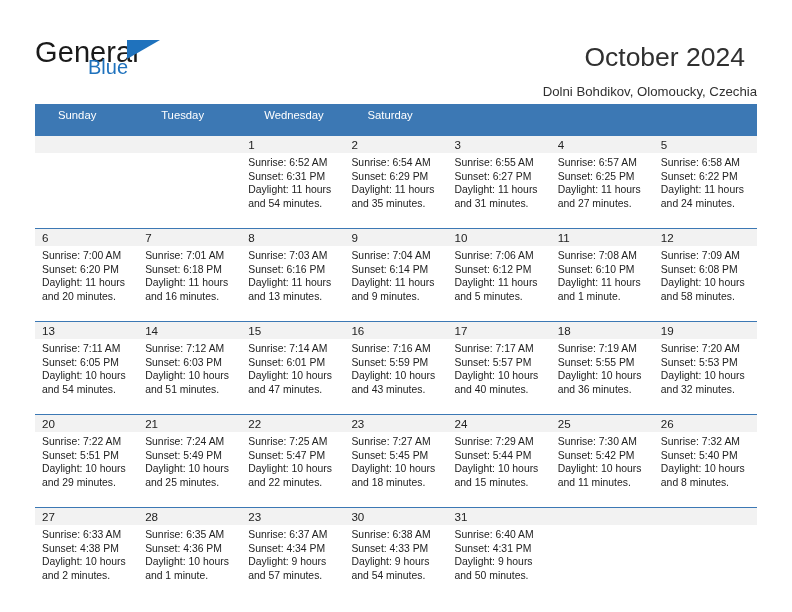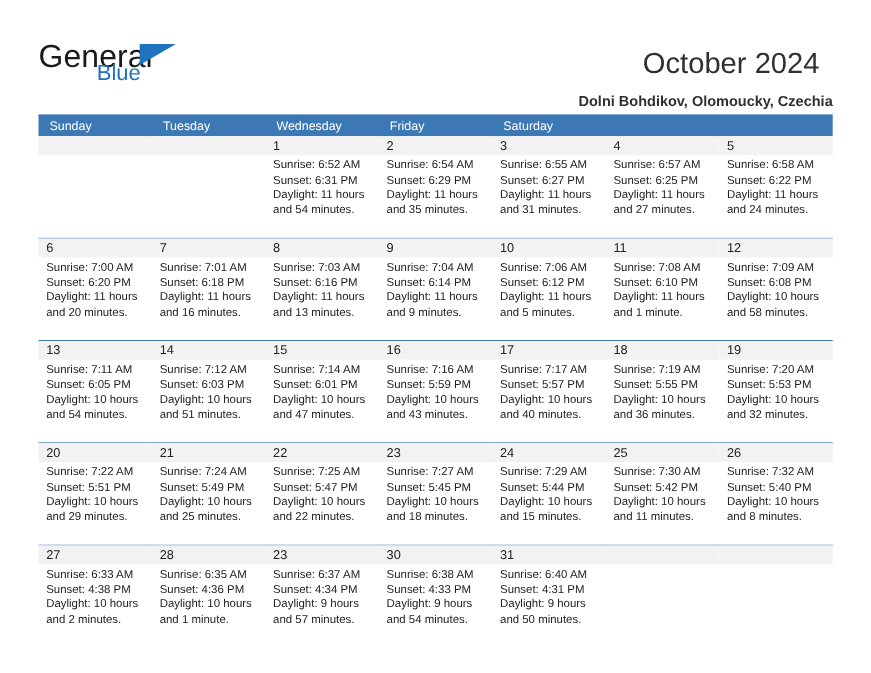--- a/index.html
+++ b/index.html
@@ -80,44 +80,43 @@
     font-weight: normal;
     margin: 12px;
     white-space: nowrap;
   }
   .cal-subtitle {
     font-size: 13.2px;
     color: #303030;
     margin: 8px 0 4px 0;
     line-height: 1.2;
     white-space: nowrap;
-    font-weight: bold;
   }
 
   
   .calendar {
     position: absolute;
     left: 35px;
     top: 104px;
     width: 722px;
   }
 
   .weekday-row {
     display: flex;
     width: 722px;
     background: #3c78b4;
   }
   .weekday-cell {
     width: 103.143px;
     box-sizing: border-box;
-    padding: 4px 0 4px 10px;
+    padding: 4px 0 4px 23px;
     color: #ffffff;
     font-size: 11.3px;
     line-height: 1.35;
-    height: 20px;
+    height: 32px;
     white-space: nowrap;
   }
 
   .week-row {
     display: flex;
     width: 722px;
     border-top: 1.1px solid #3c78b4;
   }
   .week-row.first {
     border-top: none;
@@ -171,21 +170,20 @@
     </div>
 
   </div>
 
   <div class="calendar">
 
     <div class="weekday-row">
       <div class="weekday-cell">Sunday</div>
       <div class="weekday-cell">Tuesday</div>
       <div class="weekday-cell">Wednesday</div>
-      <div class="weekday-cell">Friday</div>
       <div class="weekday-cell">Saturday</div>
     </div>
 
     <div class="week-row first">
       <div class="day-cell empty">
         <div class="datenum"></div>
         <div class="info">
           <div></div>
           <div></div>
           <div></div>

